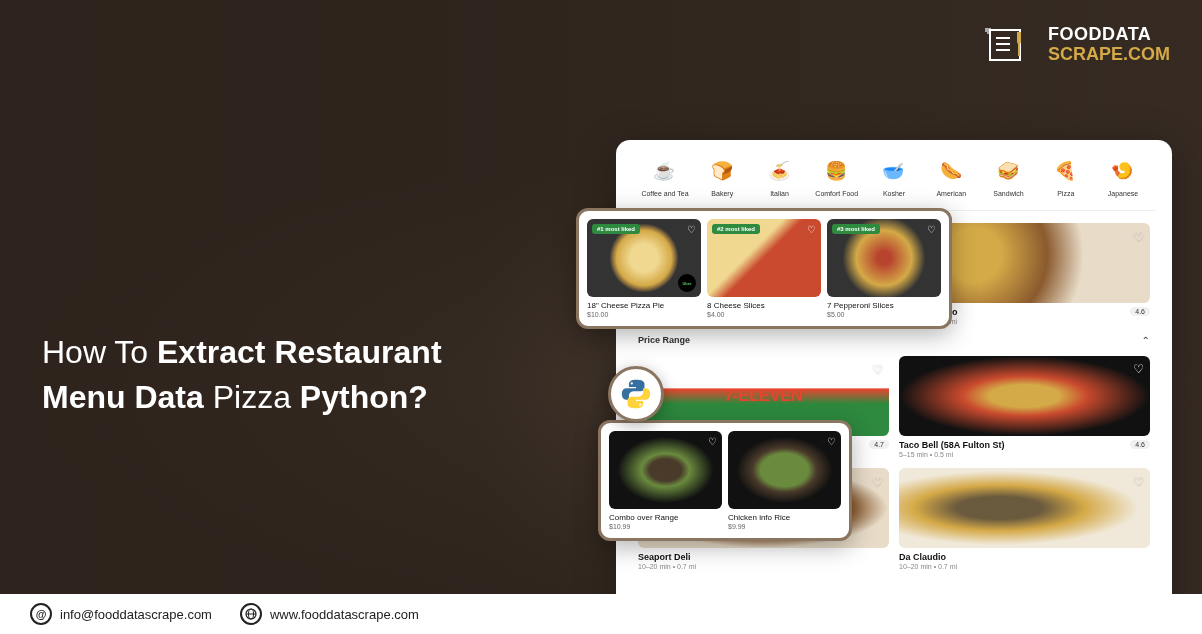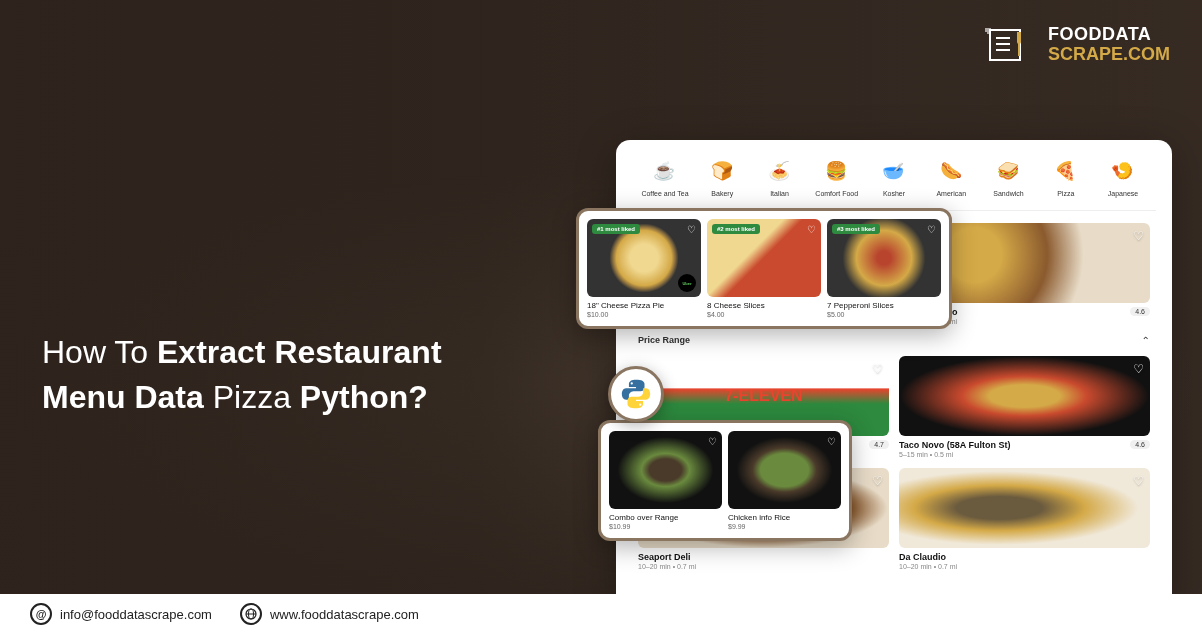--- a/index.html
+++ b/index.html
@@ -167,21 +167,21 @@
             <div class="seven-eleven-logo">7‑ELEVEN</div>
           </div>
         <div class="rest-name">7-Eleven (111 John St)</div>
         <div class="rest-meta">5–15 min • 0.6 mi</div>
         <div class="rating">4.7</div>
       </div>
       <div class="rest-card">
         <div class="rest-img food3">
             <span class="heart">♡</span>
           </div>
-        <div class="rest-name">Taco Novo (58A Fulton St)</div>
+        <div class="rest-name">Taco Bell (58A Fulton St)</div>
         <div class="rest-meta">5–15 min • 0.5 mi</div>
         <div class="rating">4.6</div>
       </div>
       <div class="rest-card">
         <div class="rest-img food4">
             <span class="heart">♡</span>
           </div>
         <div class="rest-name">Seaport Deli</div>
         <div class="rest-meta">10–20 min • 0.7 mi</div>
       </div>

